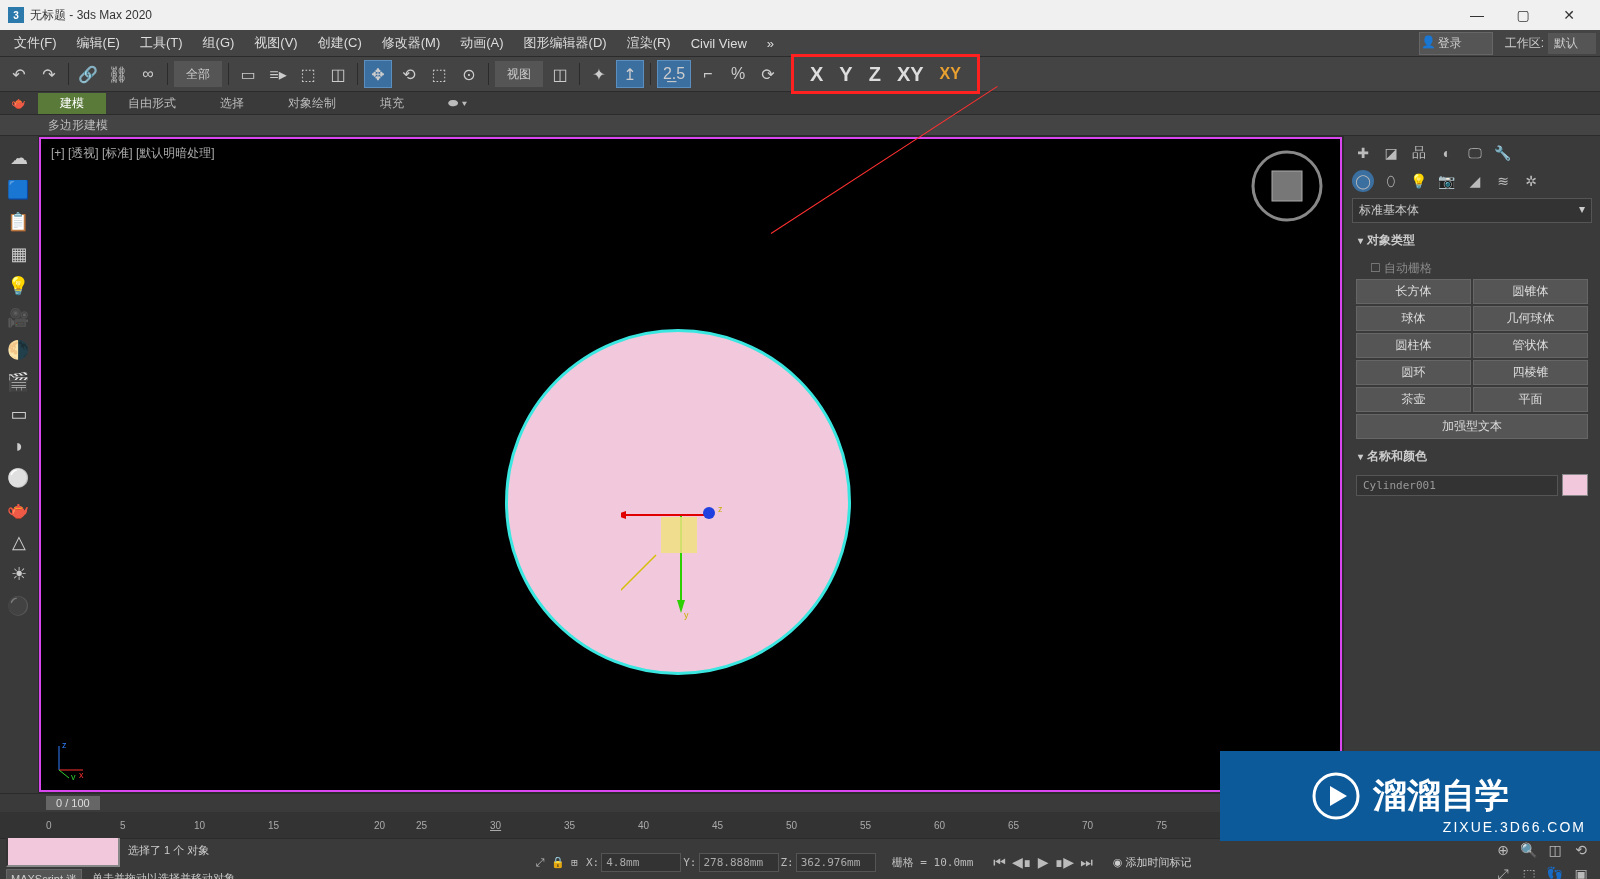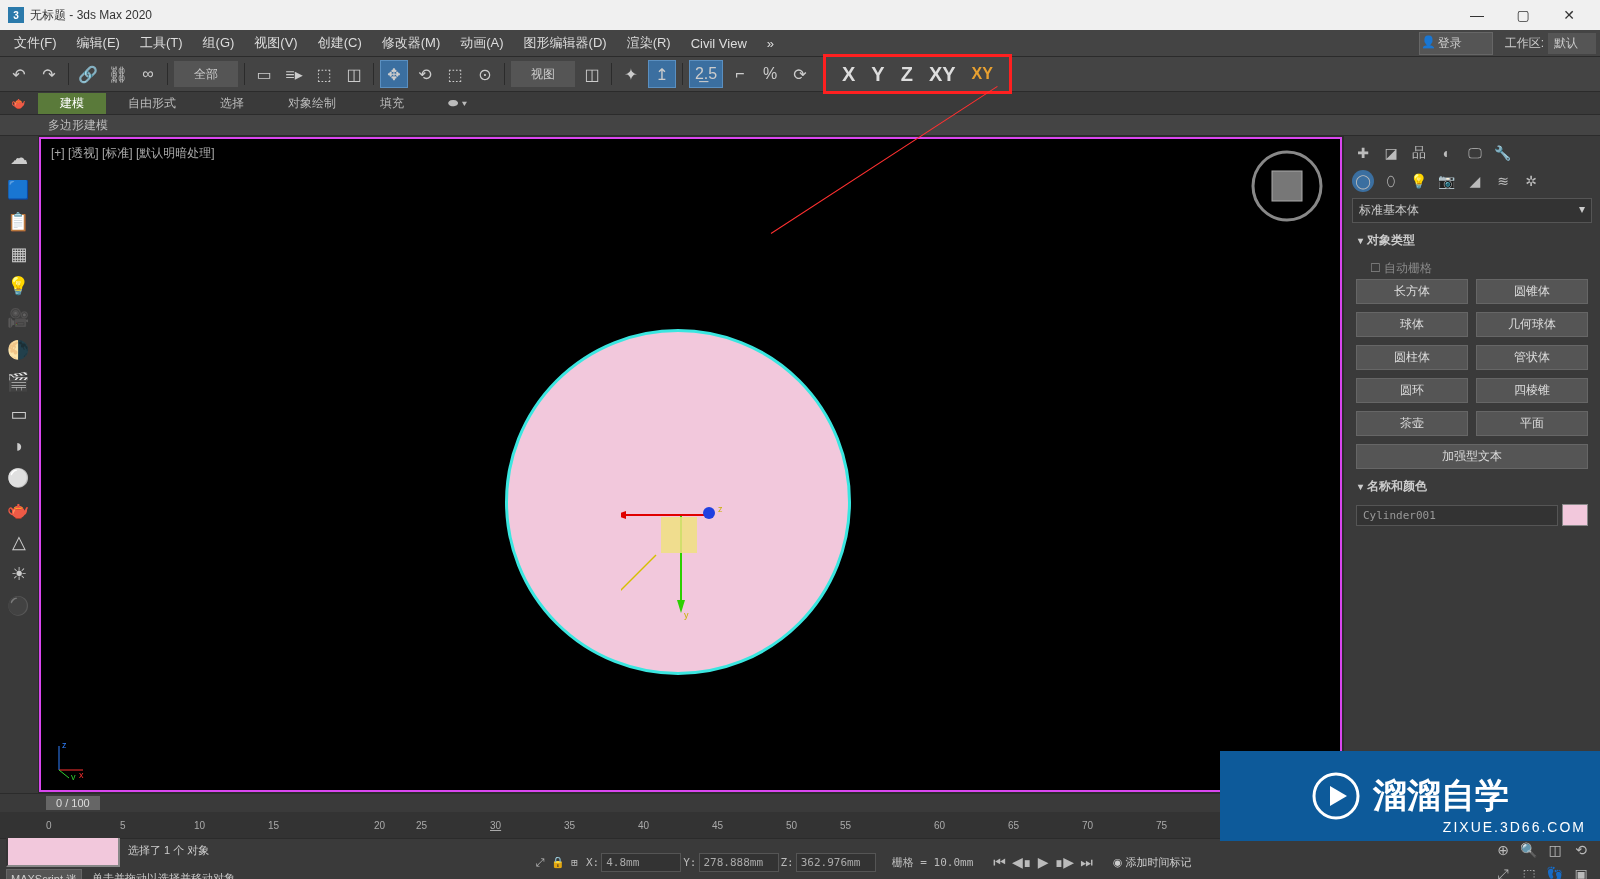--- a/index.html
+++ b/index.html
@@ -10,21 +10,21 @@
 .menubar{background:#444;height:26px;display:flex;align-items:center;padding:0 4px;border-bottom:1px solid #2b2b2b}
 .menubar-item{padding:0 10px;color:#ddd;font-size:13px}
 .menubar-spacer{flex:1}
 .login-box{background:#555;border:1px solid #666;padding:2px 30px 2px 18px;color:#ccc;position:relative}
 .login-box::before{content:"👤";position:absolute;left:2px}
 .workspace-label{margin-left:12px;margin-right:4px}
 .workspace-value{background:#555;padding:2px 18px 2px 6px;position:relative}
 .toolbar{background:#444;height:34px;display:flex;align-items:center;padding:0 4px;border-bottom:1px solid #2b2b2b}
 .tbtn{width:26px;height:26px;margin:0 2px;display:flex;align-items:center;justify-content:center;font-size:16px;color:#ccc}
 .tbtn.active{background:#3b6fa0;border:1px solid #5a8fc0}
-.tbtn.wide{width:auto;padding:0 20px;background:#555;font-size:12px}
+.tbtn.wide{width:auto;padding:0 12px;background:#555;font-size:12px}
 .sep{width:1px;height:22px;background:#2b2b2b;margin:0 4px}
 .axis-group{display:flex;align-items:center;border:3px solid #ff2020;padding:2px 8px;height:30px;margin-left:8px}
 .axis-btn{font-size:20px;font-weight:bold;color:#ddd;margin:0 8px;font-family:Arial}
 .axis-btn.orange{color:#e8a030;font-size:16px}
 .ribbon{background:#3a3a3a;height:22px;display:flex;align-items:center;border-bottom:1px solid #2b2b2b}
 .ribbon-tab{padding:2px 22px;color:#bbb;font-size:12px}
 .ribbon-tab.active{background:#5a7a3a;color:#fff}
 .ribbon-sub{background:#444;height:20px;display:flex;align-items:center;padding-left:48px;font-size:12px;color:#bbb;border-bottom:1px solid #2b2b2b}
 .main{display:flex;height:calc(879px - 30px - 26px - 34px - 22px - 20px - 44px - 46px);position:relative}
 .left-tools{width:38px;background:#3a3a3a;display:flex;flex-direction:column;align-items:center;padding-top:6px}
@@ -39,21 +39,21 @@
 .axes-corner{position:absolute;bottom:8px;left:8px;font-size:11px}
 .right-panel{width:240px;background:#3a3a3a;border-left:1px solid #2b2b2b;padding:6px 8px;overflow:hidden}
 .panel-btns{display:flex;gap:6px;margin-bottom:6px}
 .pbtn{width:22px;height:22px;display:flex;align-items:center;justify-content:center;color:#bbb;font-size:14px}
 .panel-dropdown{background:#333;padding:3px 6px;margin-bottom:6px;border:1px solid #555;position:relative}
 .panel-dropdown::after{content:"▾";position:absolute;right:6px}
 .rollout-header{background:#3a3a3a;padding:3px 6px;color:#ccc;font-weight:bold;font-size:12px;display:flex;align-items:center}
 .rollout-header::before{content:"▾";margin-right:4px;font-size:10px}
 .rollout-body{padding:6px 4px}
 .auto-grid{color:#888;padding:2px 14px;font-size:12px}
-.btn-grid{display:grid;grid-template-columns:1fr 1fr;gap:8px}
+.btn-grid{display:grid;grid-template-columns:1fr 1fr;gap:2px}
 .obj-btn{background:#555;border:1px solid #666;padding:3px 0;text-align:center;font-size:12px;color:#ddd}
 .obj-btn.full{grid-column:1/3}
 .name-input{background:#333;border:1px solid #555;padding:3px 6px;color:#999;flex:1;font-family:monospace;font-size:11px}
 .color-swatch{width:24px;height:20px;background:#f2c8dc;border:1px solid #888;margin-left:4px}
 .timeline{height:44px;background:#3a3a3a;display:flex;flex-direction:column;border-top:1px solid #2b2b2b;position:relative}
 .time-slider-row{height:18px;display:flex;align-items:center;padding-left:46px}
 .slider-thumb{background:#666;padding:1px 10px;font-size:11px;color:#ddd}
 .time-ruler{flex:1;display:flex;align-items:center;padding:0 46px;font-size:10px;color:#aaa;position:relative;background:#333}
 .tick{position:absolute;font-size:10px}
 .statusbar{height:46px;background:#3a3a3a;display:flex;align-items:center;border-top:1px solid #2b2b2b;padding:0 6px}
@@ -258,21 +258,21 @@
       <span class="tick" style="left: 120px;">5</span>
       <span class="tick" style="left: 194px;">10</span>
       <span class="tick" style="left: 268px;">15</span>
       <span class="tick" style="left: 342px; margin-left: 32px;">20</span>
       <span class="tick" style="left: 416px;">25</span>
       <span class="tick" style="left: 490px; text-decoration: underline;">30</span>
       <span class="tick" style="left: 564px;">35</span>
       <span class="tick" style="left: 638px;">40</span>
       <span class="tick" style="left: 712px;">45</span>
       <span class="tick" style="left: 786px;">50</span>
-      <span class="tick" style="left: 840px;">55</span>
+      <span class="tick" style="left: 860px;">55</span>
       <span class="tick" style="left: 934px;">60</span>
       <span class="tick" style="left: 1008px;">65</span>
       <span class="tick" style="left: 1082px;">70</span>
       <span class="tick" style="left: 1156px;">75</span>
       <span class="tick" style="left: 1230px;">80</span>
       <span class="tick" style="left: 1304px;">85</span>
       <span class="tick" style="left: 1378px;">90</span>
       <span class="tick" style="left: 1452px;">95</span>
       <span class="tick" style="left: 1526px;">100</span>
     </div>

